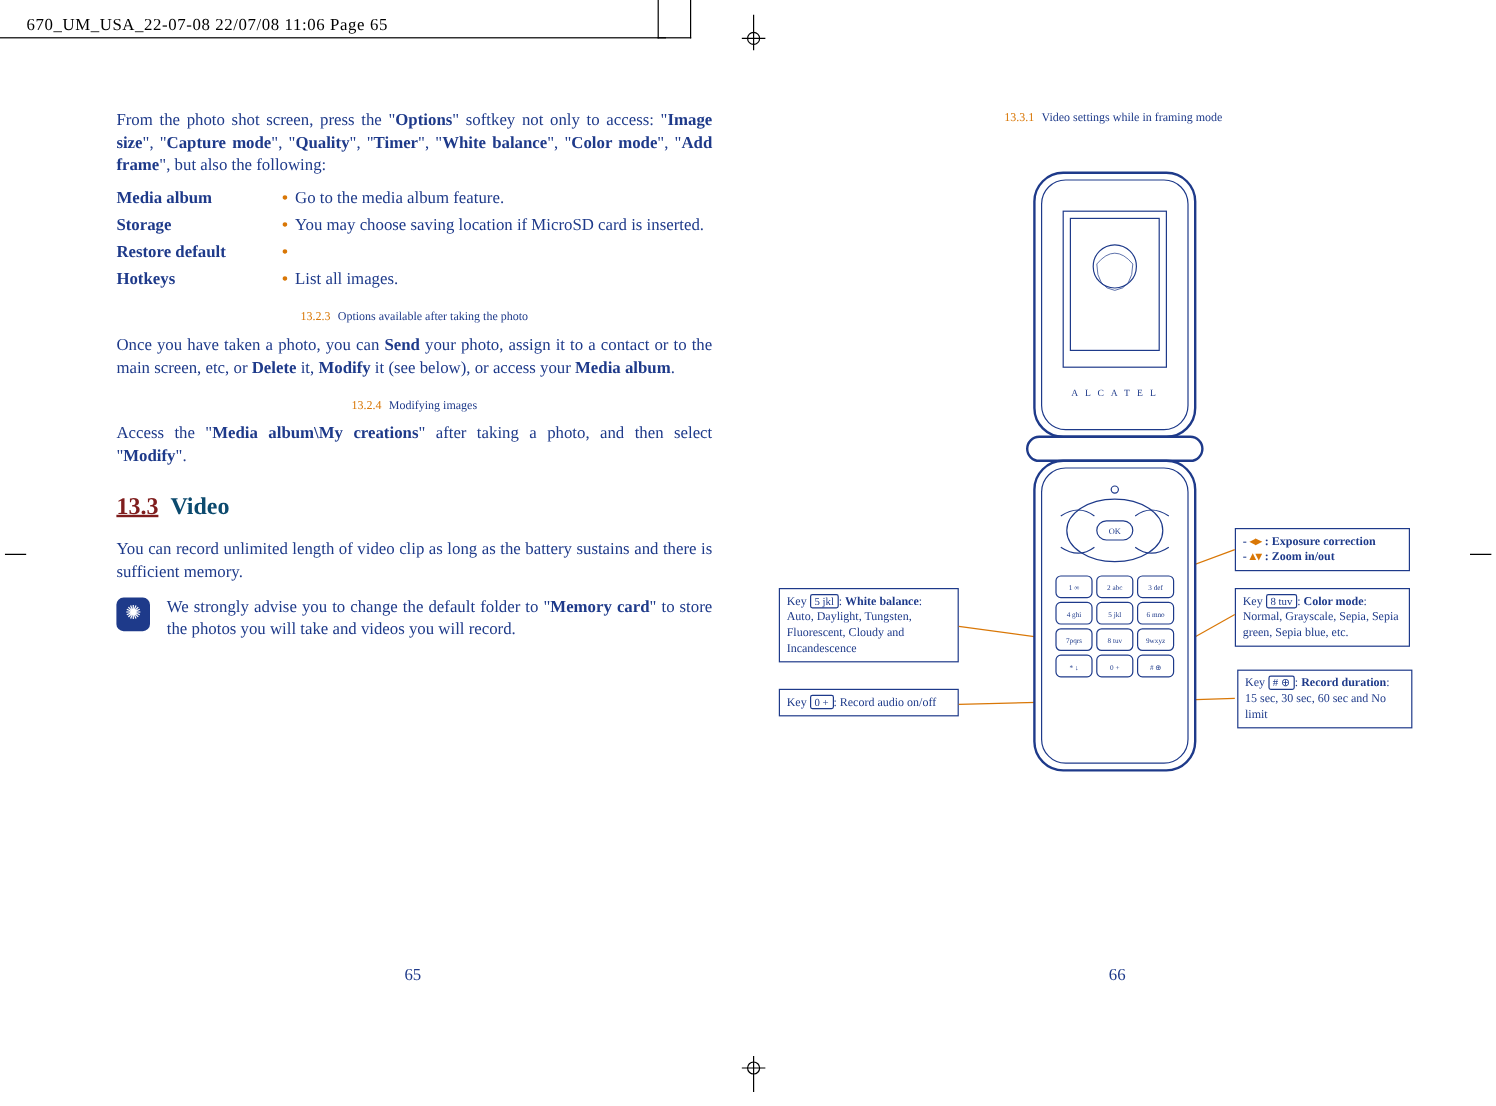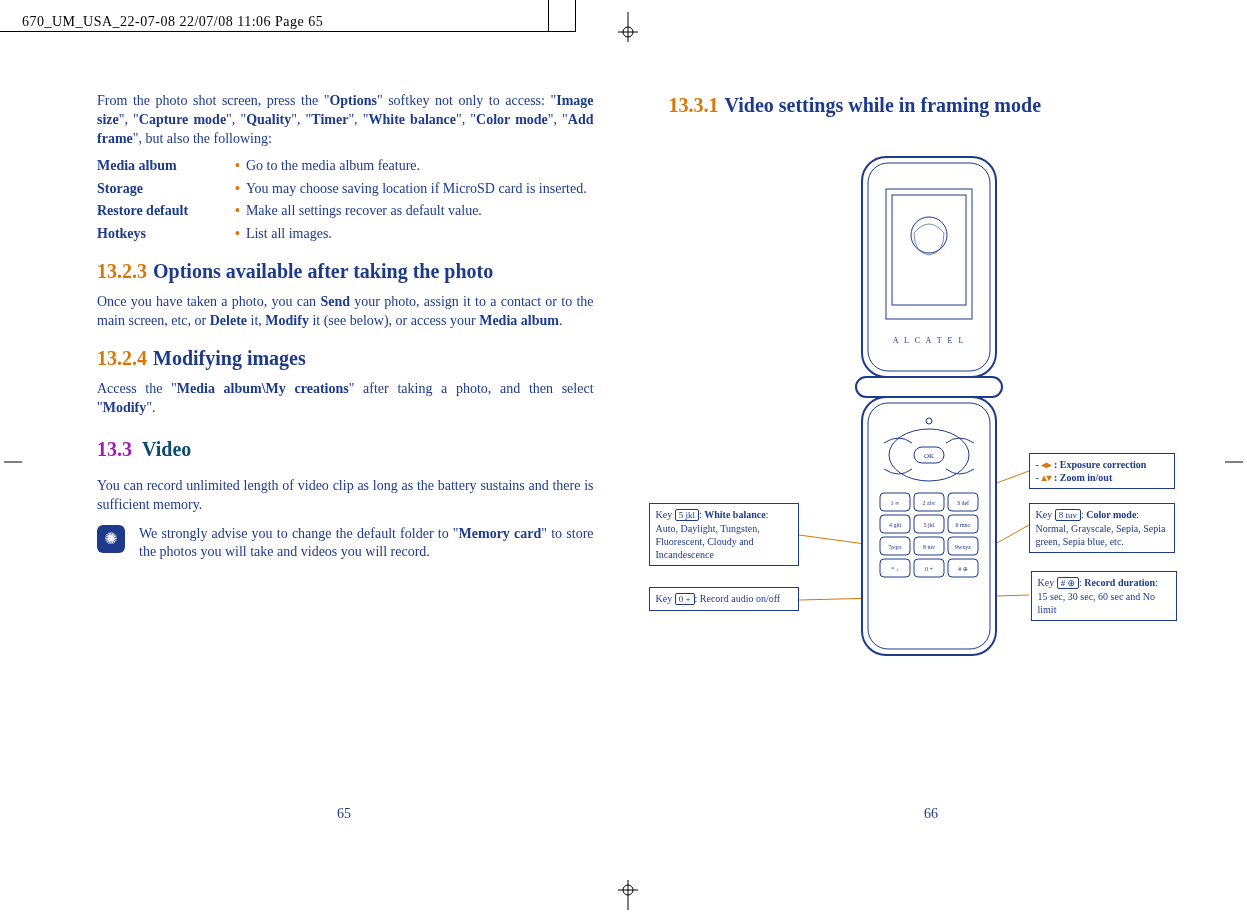--- a/index.html
+++ b/index.html
@@ -12,25 +12,25 @@
 .reg-left { position: absolute; top: 452px; left: 4px; }
 .reg-right { position: absolute; top: 452px; right: 4px; }
 .cols { position: absolute; top: 92px; left: 97px; right: 60px; display: flex; gap: 75px; }
 .col { width: 498px; font-size: 14px; line-height: 1.35; color: #1e3a8a; }
 .col p { margin-bottom: 8px; text-align: justify; }
 .tbl { margin: 6px 0 12px 0; }
 .tbl-row { display: flex; margin-bottom: 4px; }
 .tbl-key { width: 138px; font-weight: bold; color: #1e3a8a; }
 .tbl-bullet { color: #d97706; margin-right: 6px; font-weight: bold; }
 .tbl-val { flex: 1; color: #1e3a8a; text-align: justify; }
-.sub-h { color: #d97706; font-weight: bold; font-size: 20px; margin: 14px 0 8px 0; }
+.sub-h { color: #d97706; font-weight: normal; font-size: 10px; margin: 14px 0 8px 0; text-align: center; }
 .sub-h .num { color: #d97706; }
 .sub-h .t { color: #1e3a8a; margin-left: 6px; }
 .sec-h { font-size: 20px; font-weight: bold; margin: 18px 0 14px 0; }
-.sec-h .num { color: #a21caf; }
+.sec-h .num { color: #7f1d1d; text-decoration: underline; }
 .sec-h .t { color: #0c4a6e; margin-left: 10px; }
 .tip-row { display: flex; gap: 14px; margin-top: 10px; }
 .tip-icon { width: 28px; height: 28px; border-radius: 6px; background: #1e3a8a; color: #fff; display: flex; align-items: center; justify-content: center; font-size: 16px; flex-shrink: 0; }
 .pg { position: absolute; bottom: 100px; font-size: 14px; color: #1e3a8a; }
 .pg-l { left: 337px; }
 .pg-r { left: 924px; }
 .phone-wrap { position: relative; margin-top: 36px; height: 560px; }
 .callout { position: absolute; border: 1px solid #1e3a8a; font-size: 10px; padding: 4px 6px; line-height: 1.3; color: #1e3a8a; background: #fff; }
 .callout .b { font-weight: bold; }
 .phone-svg { position: absolute; left: 175px; top: 0; }
@@ -73,21 +73,20 @@
           <div class="tbl-val">Go to the media album feature.</div>
         </div>
       <div class="tbl-row">
           <div class="tbl-key">Storage</div>
           <span class="tbl-bullet">•</span>
           <div class="tbl-val">You may choose saving location if MicroSD card is inserted.</div>
         </div>
       <div class="tbl-row">
           <div class="tbl-key">Restore default</div>
           <span class="tbl-bullet">•</span>
-          <div class="tbl-val">Make all settings recover as default value.</div>
         </div>
       <div class="tbl-row">
           <div class="tbl-key">Hotkeys</div>
           <span class="tbl-bullet">•</span>
           <div class="tbl-val">List all images.</div>
         </div>
     </div>
 
     <div class="sub-h"><span class="num">13.2.3</span><span class="t">Options available after taking the photo</span></div>
     <p>

